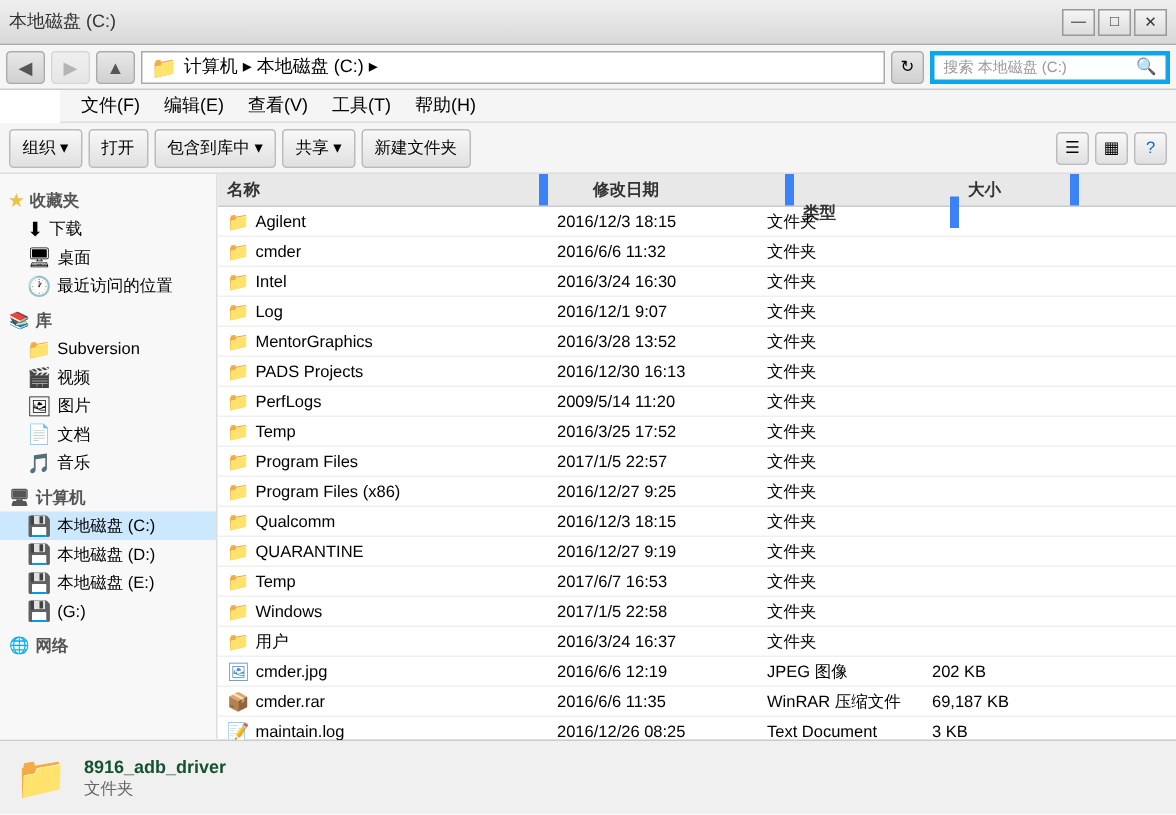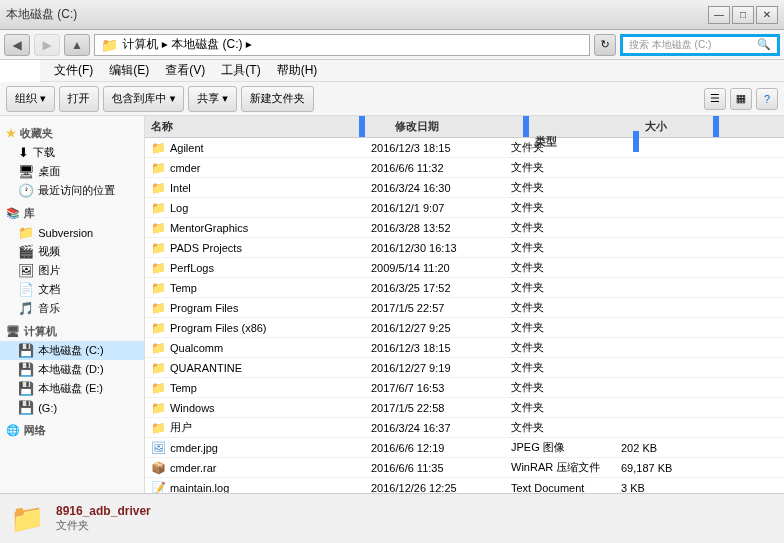--- a/index.html
+++ b/index.html
@@ -294,21 +294,21 @@
       justify-content: center;
       font-size: 28px;
     }
     .status-text {
       display: flex;
       flex-direction: column;
     }
     .status-name {
       font-size: 12px;
       font-weight: bold;
-      color: #7f1d1d;
+      color: #14532d;
       text-align: right;
     }
     .status-detail {
       font-size: 11px;
       color: #666;
     }
 
     .content-wrapper {
       position: relative;
       flex: 1;
@@ -607,21 +607,21 @@
     </div>
     <div class="file-cell file-cell-date">2016/6/6 11:35</div>
     <div class="file-cell file-cell-type">WinRAR 压缩文件</div>
     <div class="file-cell file-cell-size">69,187 KB</div>
   </div>
           <div class="file-row">
     <div class="file-cell file-cell-name">
       <span class="file-text-icon">📝</span>
       <span>maintain.log</span>
     </div>
-    <div class="file-cell file-cell-date">2016/12/26 12:25</div>
+    <div class="file-cell file-cell-date">2016/12/26 08:25</div>
     <div class="file-cell file-cell-type">Text Document</div>
     <div class="file-cell file-cell-size">3 KB</div>
   </div>
         </div>
     </div>
 
   </div>
 </div>
 
 <div class="status-bar">

